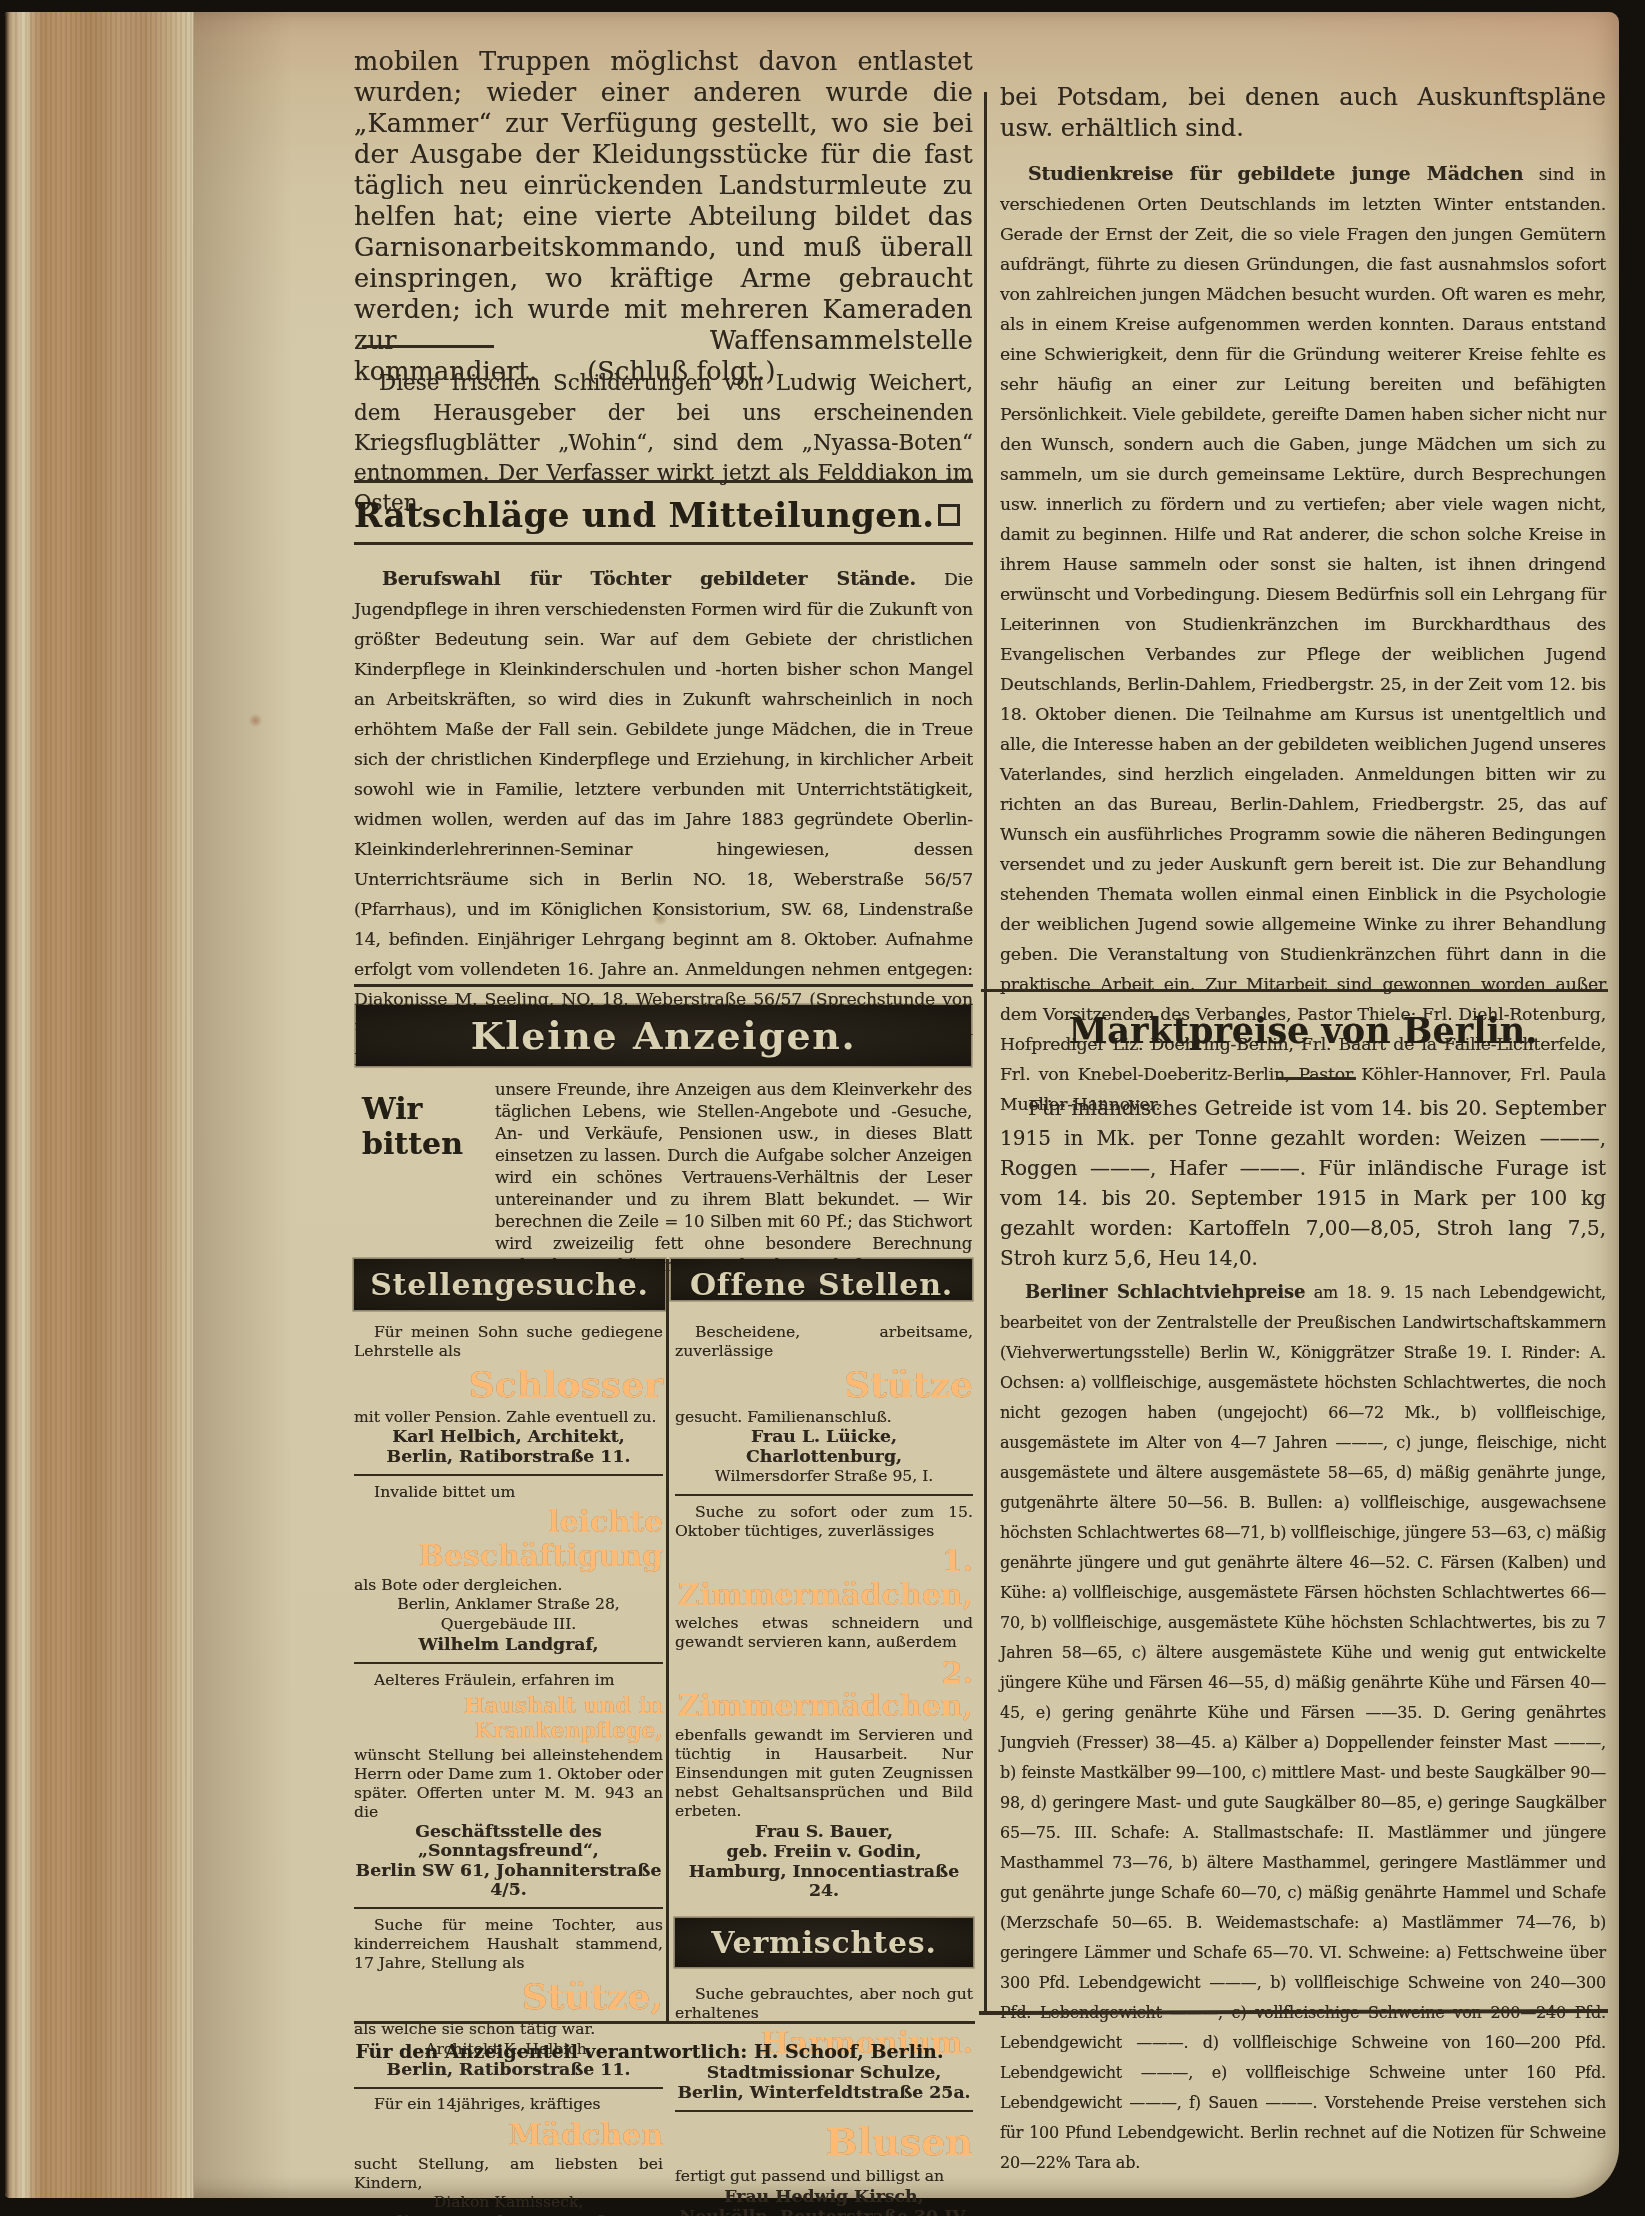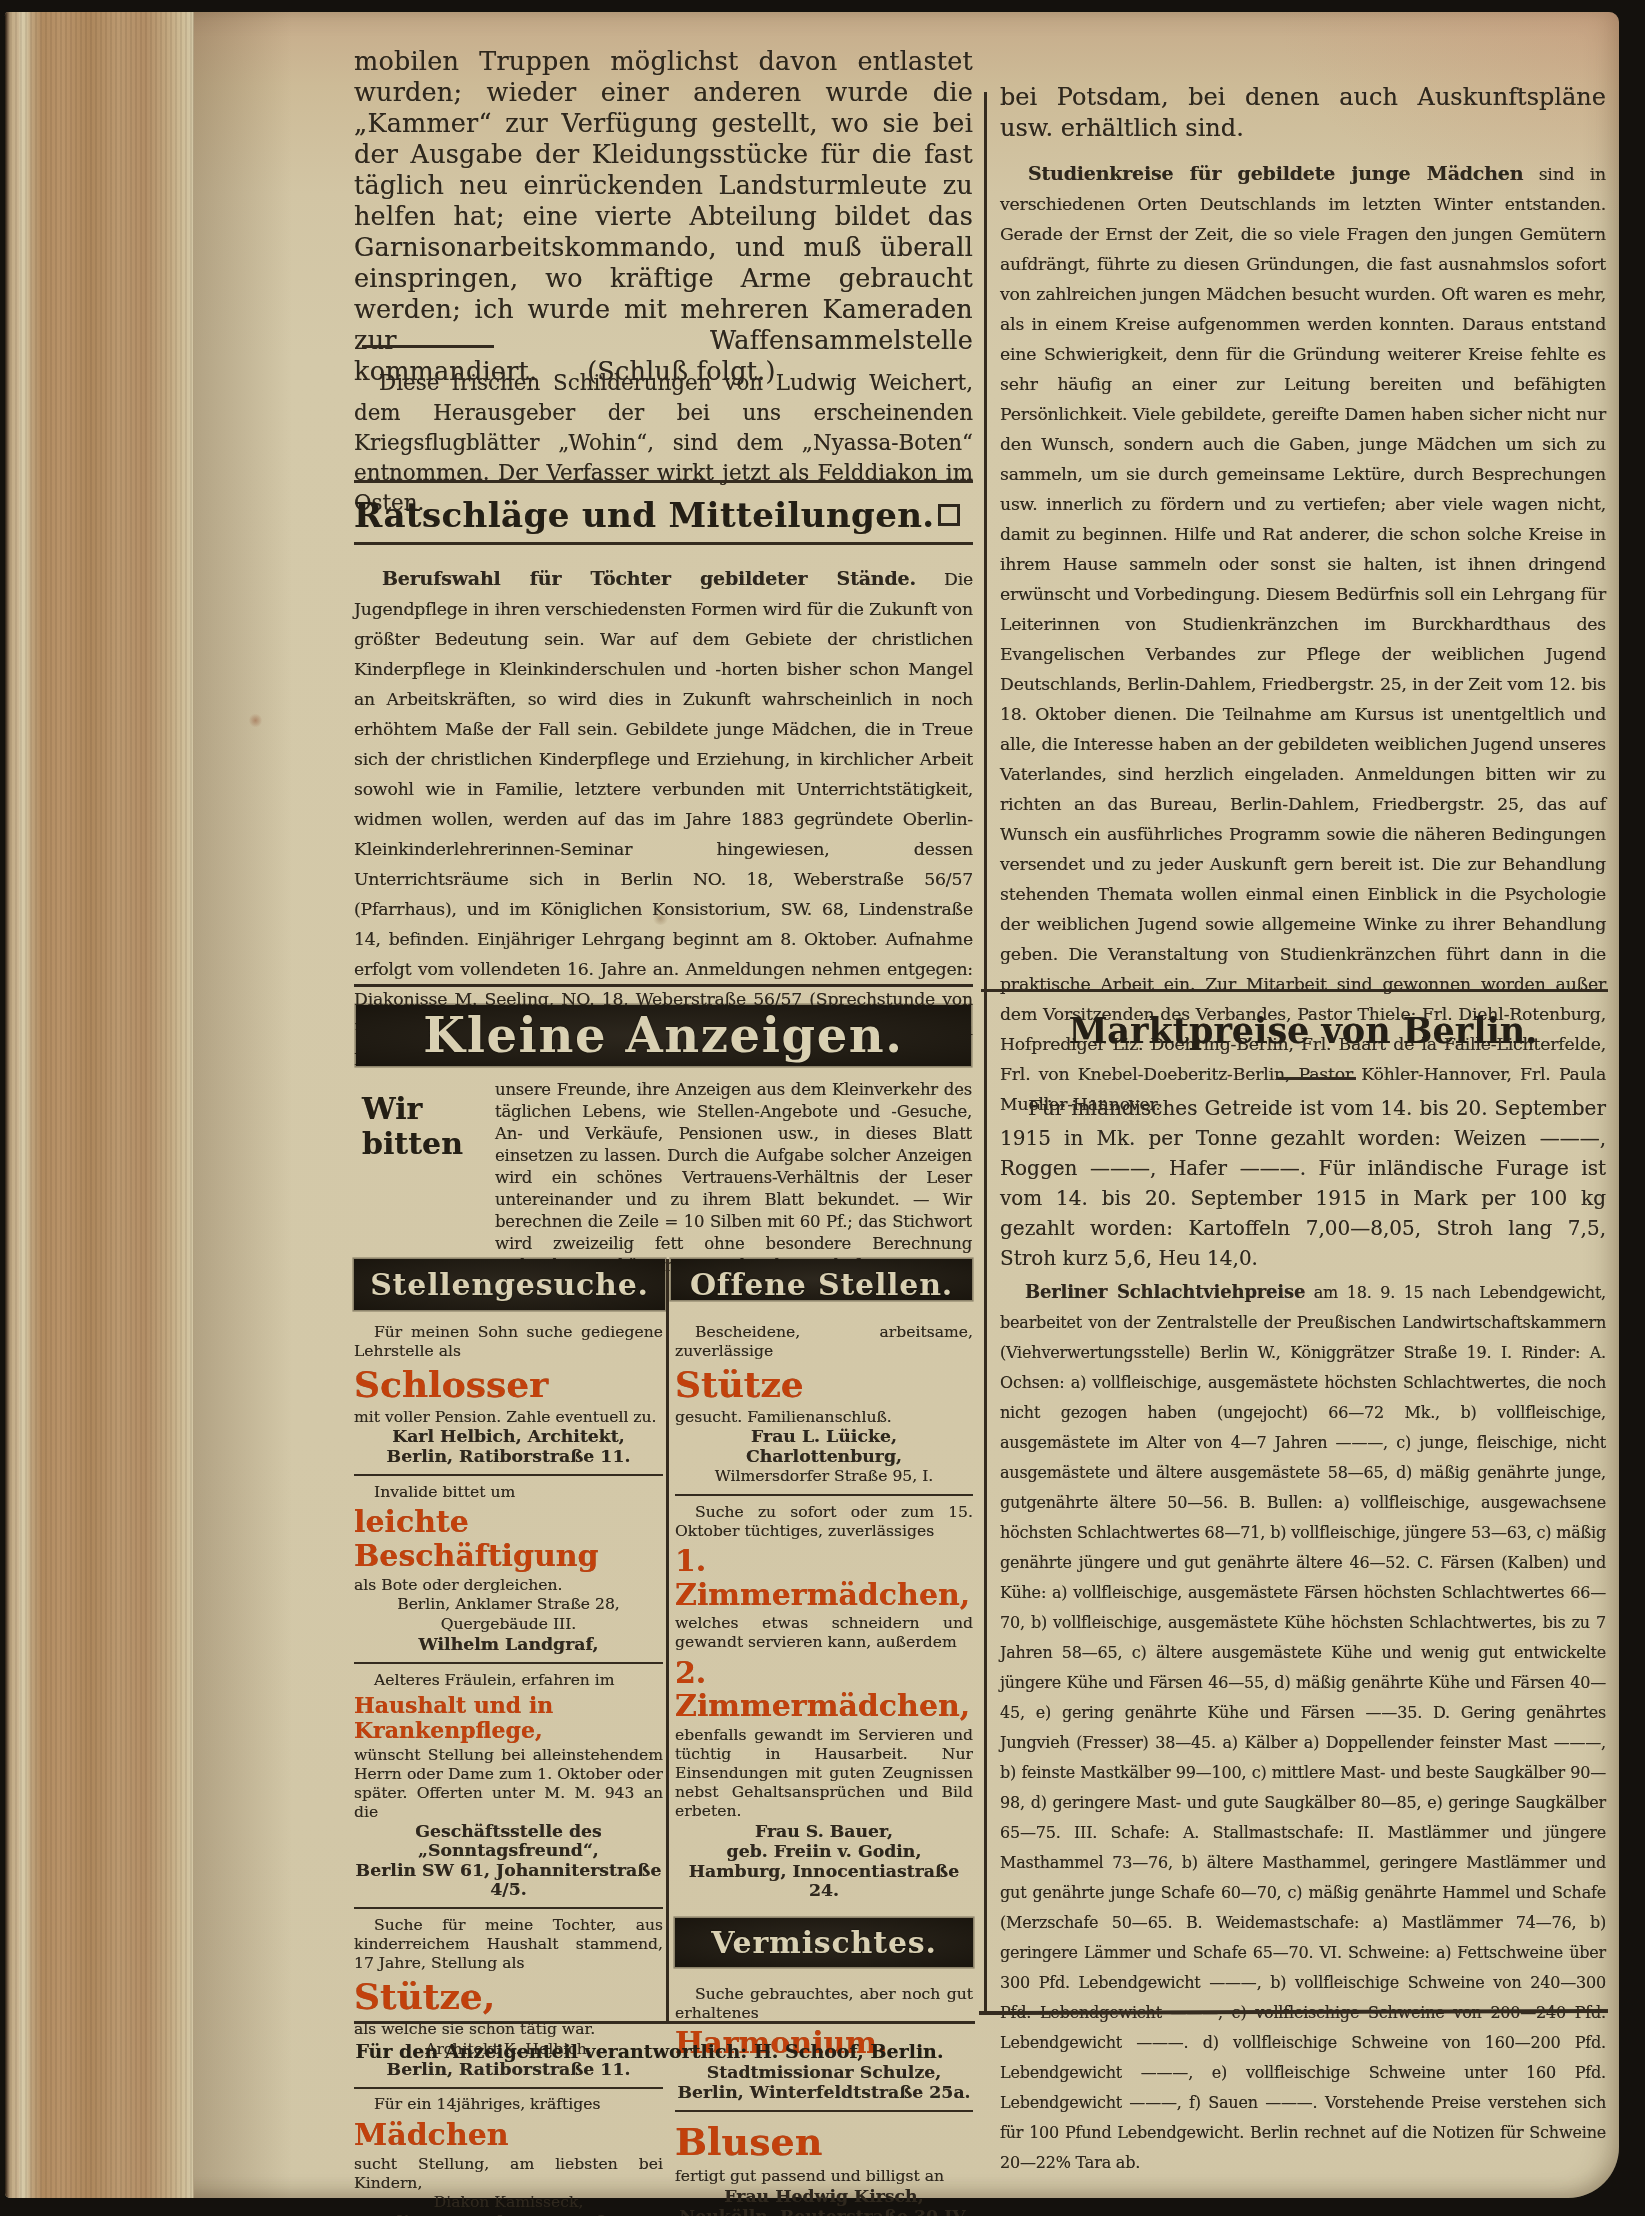--- a/index.html
+++ b/index.html
@@ -60,38 +60,38 @@
   .beruf .lead{font-size:19px;}
   
   .banner{
     position:absolute;background:
       radial-gradient(ellipse at 50% 50%, rgba(255,255,255,.05), rgba(0,0,0,.25)),
       #221c12;
     color:#d9d0b2;text-align:center;font-weight:bold;
     box-shadow:0 0 0 1.6px rgba(40,32,18,.4);
     text-shadow:0 0 1.6px rgba(0,0,0,.7);
   }
-  .banner.kleine{left:356px;top:1005px;width:615px;height:61px;line-height:61px;font-size:48px;letter-spacing:1.6px;}
+  .banner.kleine{left:356px;top:1005px;width:615px;height:61px;line-height:61px;font-size:38px;letter-spacing:1.6px;}
   .banner.stg{left:354px;top:1259px;width:311px;height:51px;line-height:51px;font-size:30px;letter-spacing:0.8px;}
   .banner.ofs{left:671px;top:1259px;width:301px;height:41px;line-height:51px;font-size:30px;letter-spacing:0.8px;}
   .banner.verm{position:static;display:block;margin:10px 0 11.5px 0;height:49px;line-height:49px;font-size:30px;letter-spacing:0.8px;}
   .wb-big{position:absolute;left:362px;top:1091px;width:165px;font-size:30px;font-weight:bold;color:#241f15;}
   .wb-text{position:absolute;left:495px;top:1079px;width:477px;font-size:16.5px;line-height:22px;letter-spacing:-0.2px;}
   
   .ads-col{position:absolute;}
   .ads-left{left:354px;top:1316px;width:309px;}
   .ads-right{left:675px;top:1316px;width:298px;}
   .ad{border-bottom:2.5px solid #342b1f;padding:5.8px 0 7.4px 0;font-size:15.6px;line-height:19px;}
   .ad:last-child{border-bottom:none;}
   .adl{margin:0.8px 0;}
   .adl.p{text-align:justify;text-indent:20px;hyphens:auto;}
   .adl.pn{text-align:justify;hyphens:auto;}
   .adl.c{text-align:center;}
   .adl.cb{text-align:center;font-weight:bold;font-size:17.3px;}
-  .adl.d1,.adl.d2,.adl.d3,.adl.d4{text-align:left;font-weight:bold;line-height:1.12;margin:3.3px 0;color:#c2410c;}
+  .adl.d1,.adl.d2,.adl.d3,.adl.d4{text-align:right;font-weight:bold;line-height:1.12;margin:3.3px 0;color:#fdba74;}
   .adl.d1{font-size:38px;}
   .adl.d2{font-size:36px;}
   .adl.d3{font-size:30px;}
   .adl.d4{font-size:22px;}
   
   .frag{position:absolute;left:1000px;top:82px;width:606px;font-size:24px;line-height:31px;}
   .studien{position:absolute;left:1000px;top:148px;width:606px;font-size:17.3px;line-height:30px;letter-spacing:-0.2px;text-indent:28px;margin-top:10px;}
   .studien .lead{font-size:19px;}
   .mp-head{position:absolute;left:1000px;top:1010px;width:606px;text-align:center;font-weight:bold;font-size:35px;color:#241f15;}
   .getreide{position:absolute;left:1000px;top:1093px;width:606px;font-size:20px;line-height:30px;text-indent:28px;}

